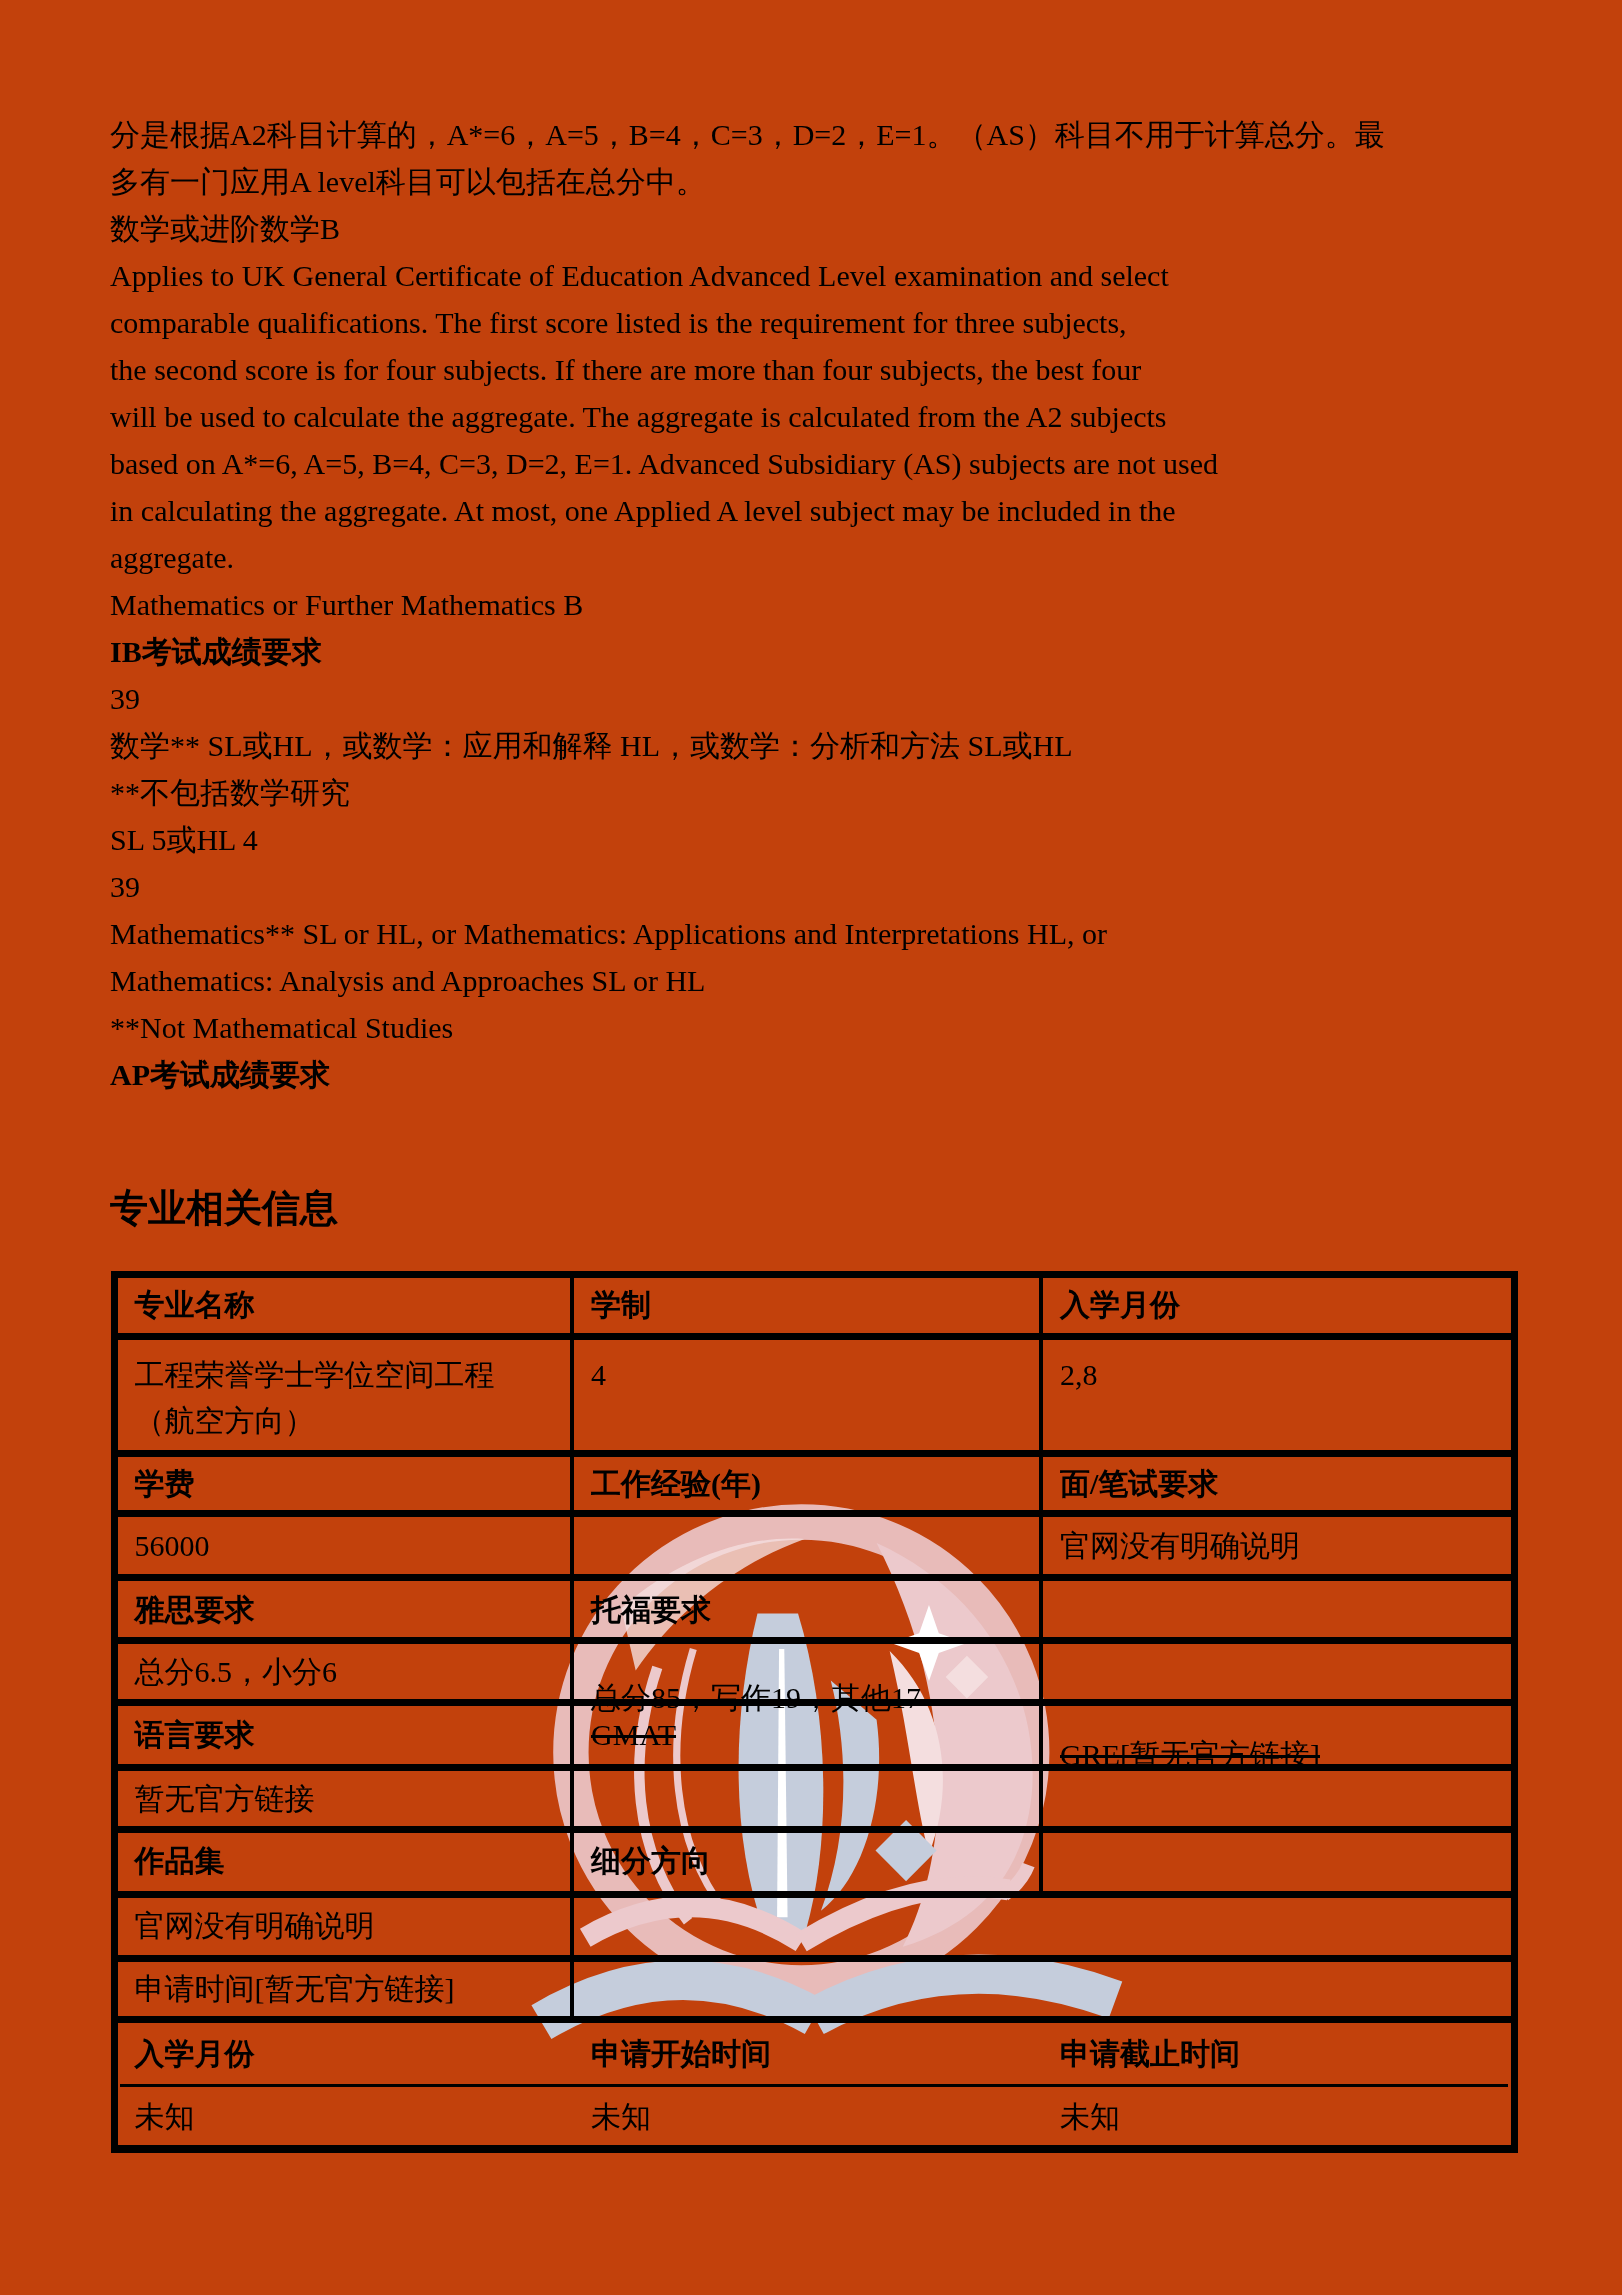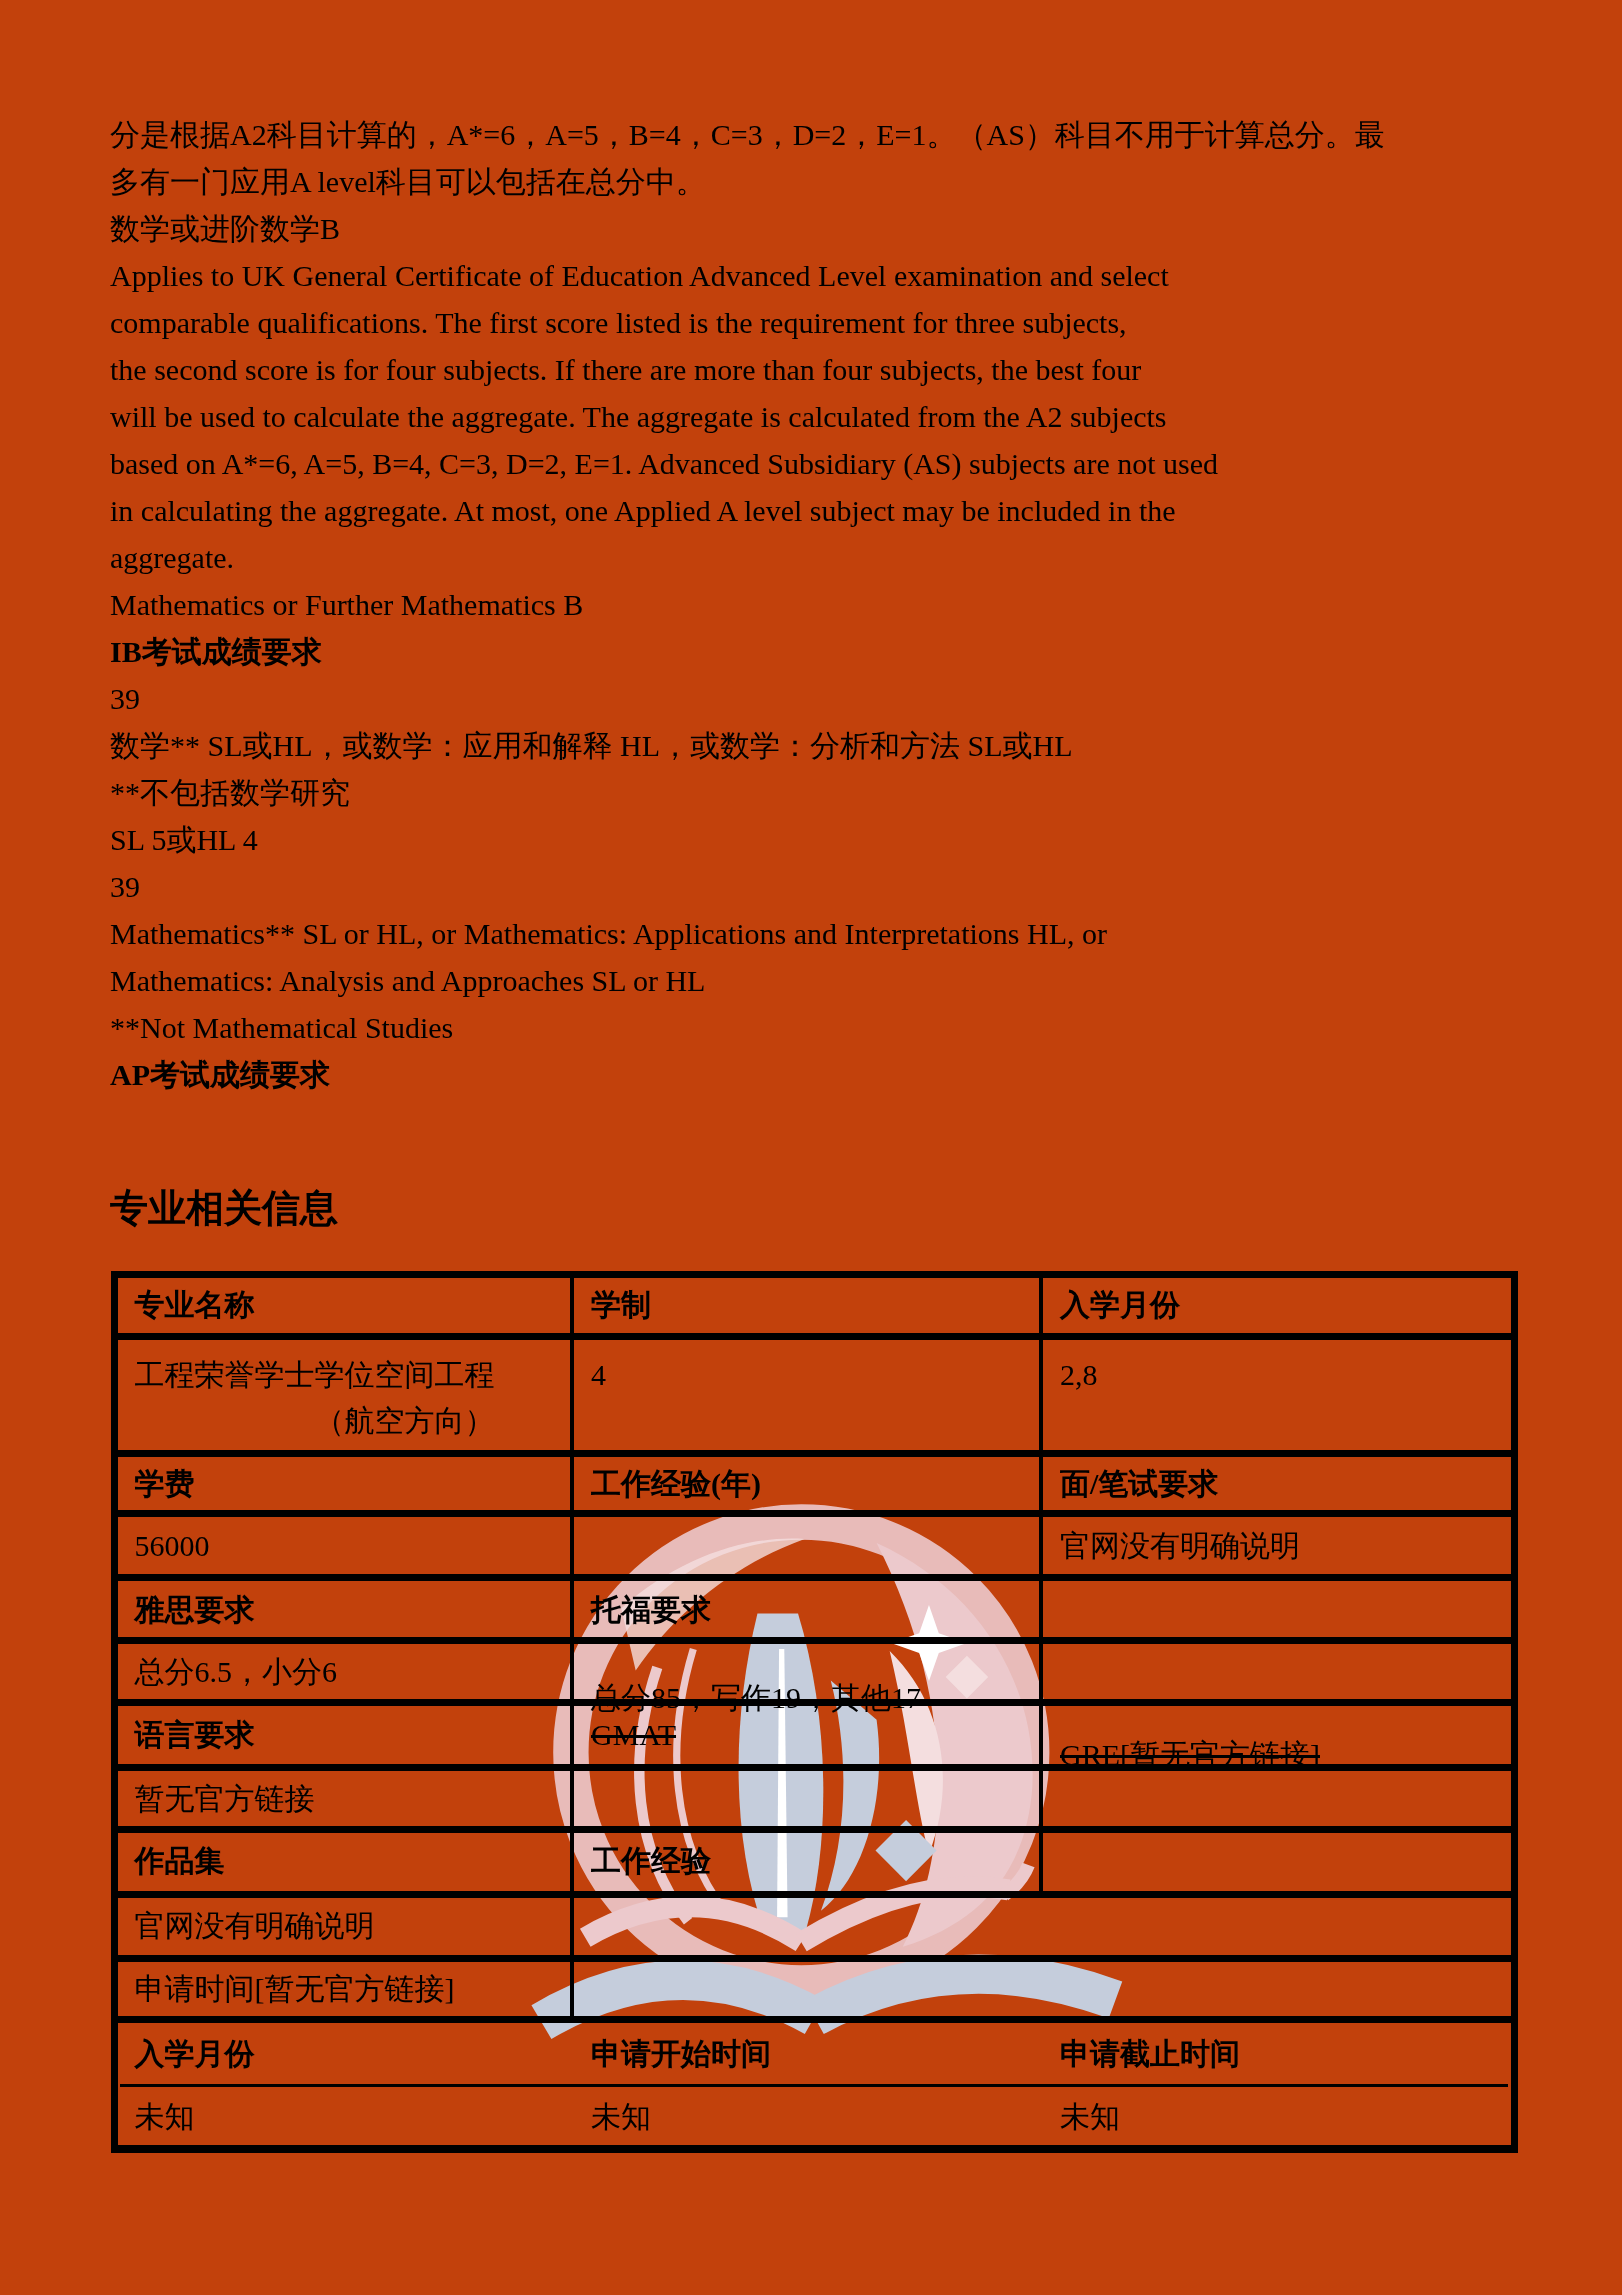--- a/index.html
+++ b/index.html
@@ -149,21 +149,21 @@
     <div class="ln" style="left:459px;top:0;width:3.9px;height:752px;"></div>
     <div class="ln" style="left:928px;top:0;width:3.9px;height:626px;"></div>
 
     <div class="cell hd" style="left:6.5px;top:6.5px;width:452px;height:55px;">专业名称</div>
     <div class="cell hd" style="left:463px;top:6.5px;width:465px;height:55px;">学制</div>
     <div class="cell hd" style="left:932px;top:6.5px;width:468px;height:55px;">入学月份</div>
 
     <div class="cell top" style="left:6.5px;top:68px;width:452px;height:111px;">
       <span class="twoline">
         <span style="display:block;">工程荣誉学士学位空间工程</span>
-        <span style="display:block;text-align:right;">（航空方向）</span>
+        <span style="display:block;">（航空方向）</span>
       </span>
     </div>
     <div class="cell top" style="left:463px;top:68px;width:465px;height:111px;">4</div>
     <div class="cell top" style="left:932px;top:68px;width:468px;height:111px;">2,8</div>
 
     <div class="cell hd" style="left:6.5px;top:186px;width:452px;height:54px;">学费</div>
     <div class="cell hd" style="left:463px;top:186px;width:465px;height:54px;">工作经验(年)</div>
     <div class="cell hd" style="left:932px;top:186px;width:468px;height:54px;">面/笔试要求</div>
 
     <div class="cell" style="left:6.5px;top:246px;width:452px;height:57px;">56000</div>
@@ -180,21 +180,21 @@
 
     <div class="cell hd" style="left:6.5px;top:434px;width:452px;height:59px;">语言要求</div>
     <div class="cell strike" style="left:463px;top:434px;width:465px;height:59px;">GMAT</div>
     <div class="cell strike" style="left:932px;top:454px;width:468px;height:59px;">GRE[暂无官方链接]</div>
 
     <div class="cell" style="left:6.5px;top:500px;width:452px;height:55px;">暂无官方链接</div>
     <div class="cell" style="left:463px;top:500px;width:465px;height:55px;"></div>
     <div class="cell" style="left:932px;top:500px;width:468px;height:55px;"></div>
 
     <div class="cell hd" style="left:6.5px;top:561px;width:452px;height:58px;text-align:center;">作品集</div>
-    <div class="cell hd" style="left:463px;top:561px;width:937px;height:58px;">工作经验</div>
+    <div class="cell hd" style="left:463px;top:561px;width:937px;height:58px;">细分方向</div>
 
     <div class="cell" style="left:6.5px;top:626px;width:452px;height:58px;">官网没有明确说明</div>
     <div class="cell" style="left:463px;top:626px;width:937px;height:58px;"></div>
 
     <div class="cell" style="left:6.5px;top:691px;width:1393px;height:54px;">申请时间[暂无官方链接]</div>
 
     <div class="cell hd" style="left:6.5px;top:752px;width:452px;height:62px;">入学月份</div>
     <div class="cell hd" style="left:463px;top:752px;width:465px;height:62px;">申请开始时间</div>
     <div class="cell hd" style="left:932px;top:752px;width:468px;height:62px;">申请截止时间</div>
 

